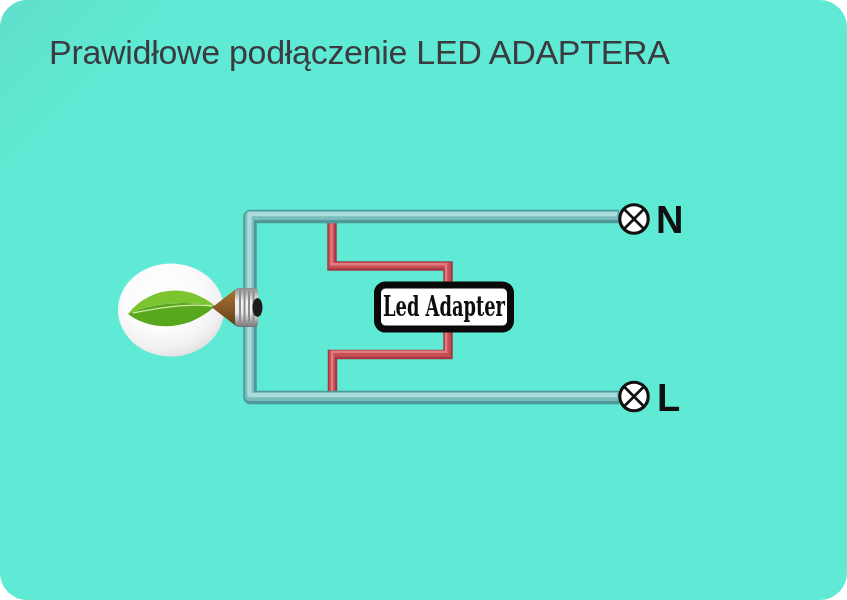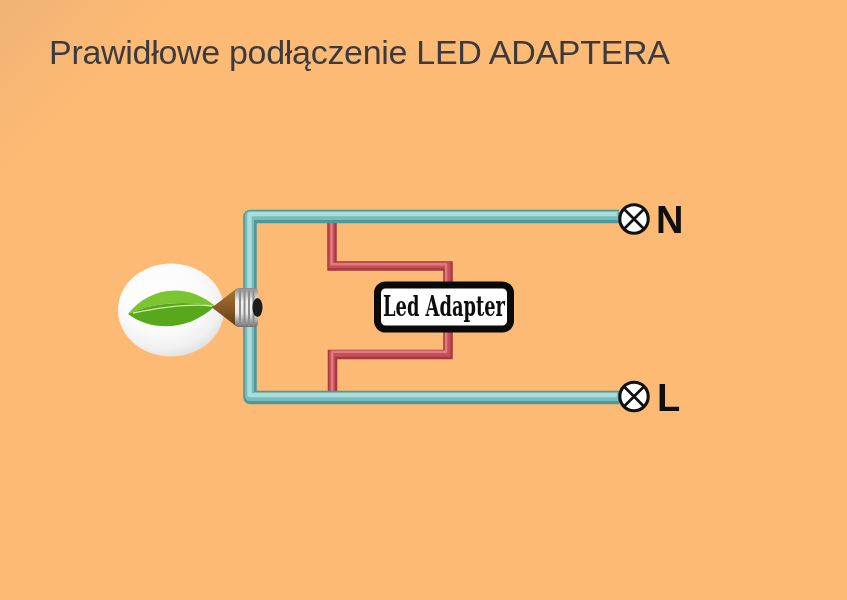--- a/index.html
+++ b/index.html
@@ -5,22 +5,23 @@
   html, body {
     margin: 0;
     padding: 0;
     background: #ffffff;
     font-family: "Liberation Sans", sans-serif;
   }
   .canvas {
     position: relative;
     width: 847px;
     height: 600px;
-    background: #fdba74;
+    background: #5eead4;
     overflow: hidden;
+    border-radius: 27px;
   }
   .corner-shade {
     position: absolute;
     left: 0; top: 0;
     width: 170px; height: 170px;
     background: linear-gradient(135deg, rgba(120,120,120,0.10) 0%, rgba(255,255,255,0) 55%);
     pointer-events: none;
   }
   .page-title {
     position: absolute;

